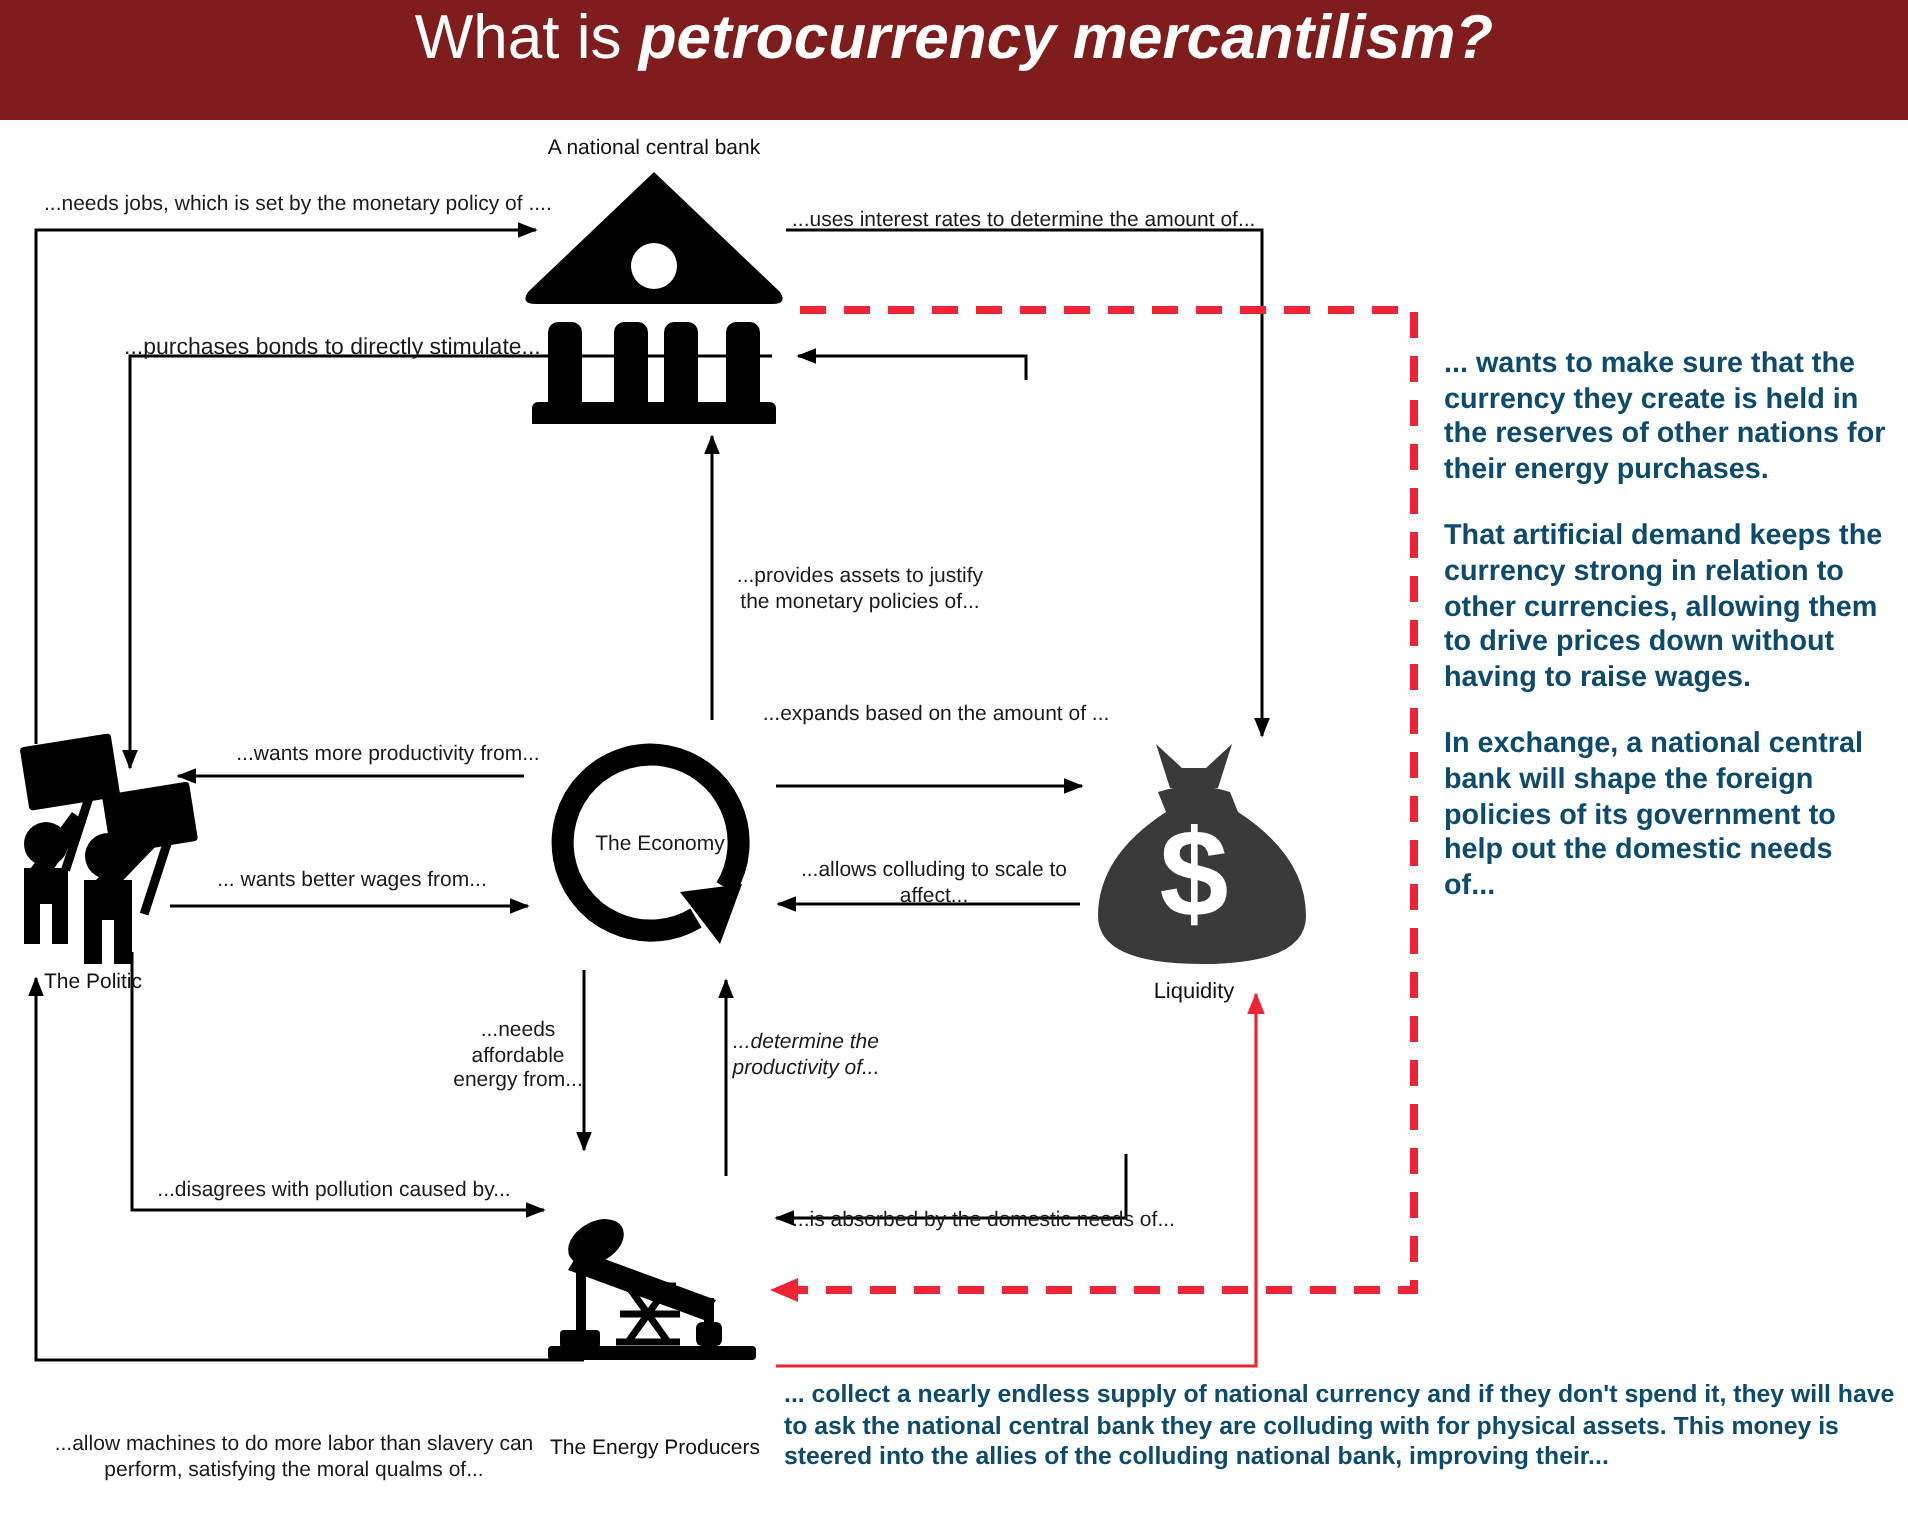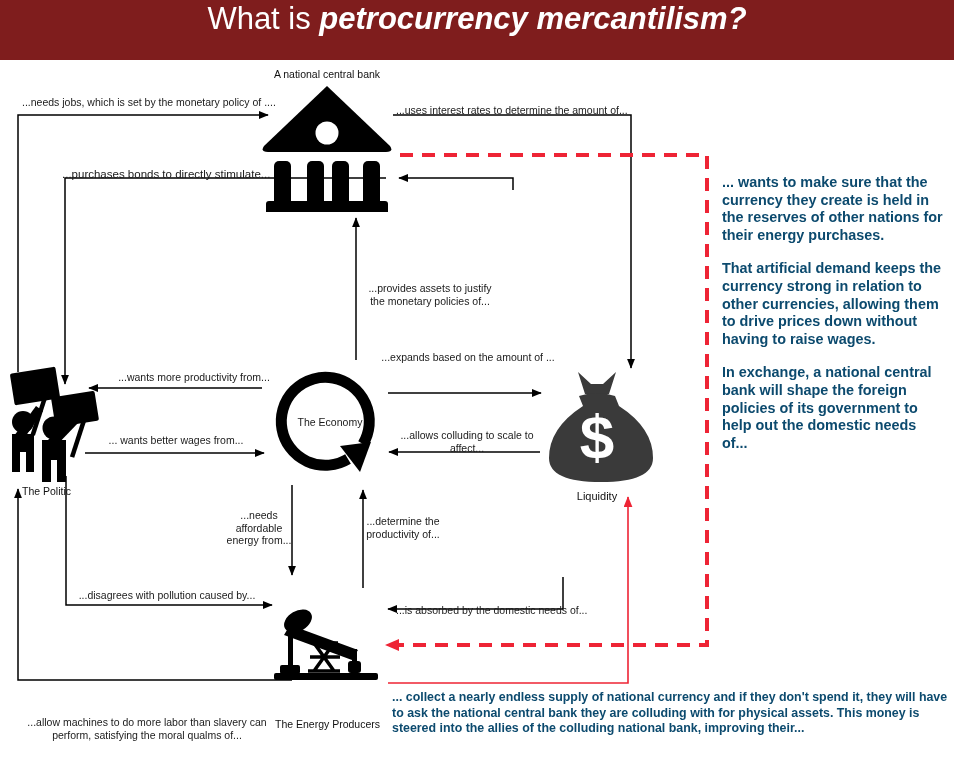--- a/index.html
+++ b/index.html
@@ -169,21 +169,21 @@
   <div class="lbl c" style="left:104px;top:371px;width:180px;">...wants more productivity from...</div>
 
   <div class="lbl c" style="left:378px;top:351px;width:180px;">...expands based on the amount of ...</div>
 
   <div class="lbl c" style="left:86px;top:434px;width:180px;">... wants better wages from...</div>
 
   <div class="lbl c" style="left:392px;top:429px;width:150px;">...allows colluding to scale to affect...</div>
 
   <div class="lbl c" style="left:226px;top:509px;width:66px;">...needs affordable energy from...</div>
 
-  <div class="lbl c" style="left:364px;top:515px;width:78px;">...determine the productivity of...</div>
+  <div class="lbl c" style="left:364px;top:515px;width:78px;font-style:italic;">...determine the productivity of...</div>
 
   <div class="lbl c" style="left:72px;top:589px;width:190px;">...disagrees with pollution caused by...</div>
 
   <div class="lbl" style="left:396px;top:604px;width:200px;">...is absorbed by the domestic needs of...</div>
 
   <div class="lbl c" style="left:22px;top:684px;width:250px;margin-top:32px;">...allow machines to do more labor than slavery can perform, satisfying the moral qualms of...</div>
 
   <div class="redblock" id="red-side">
     <p>... wants to make sure that the currency they create is held in the reserves of other nations for their energy purchases.</p>
     <p>That artificial demand keeps the currency strong in relation to other currencies, allowing them to drive prices down without having to raise wages.</p>

